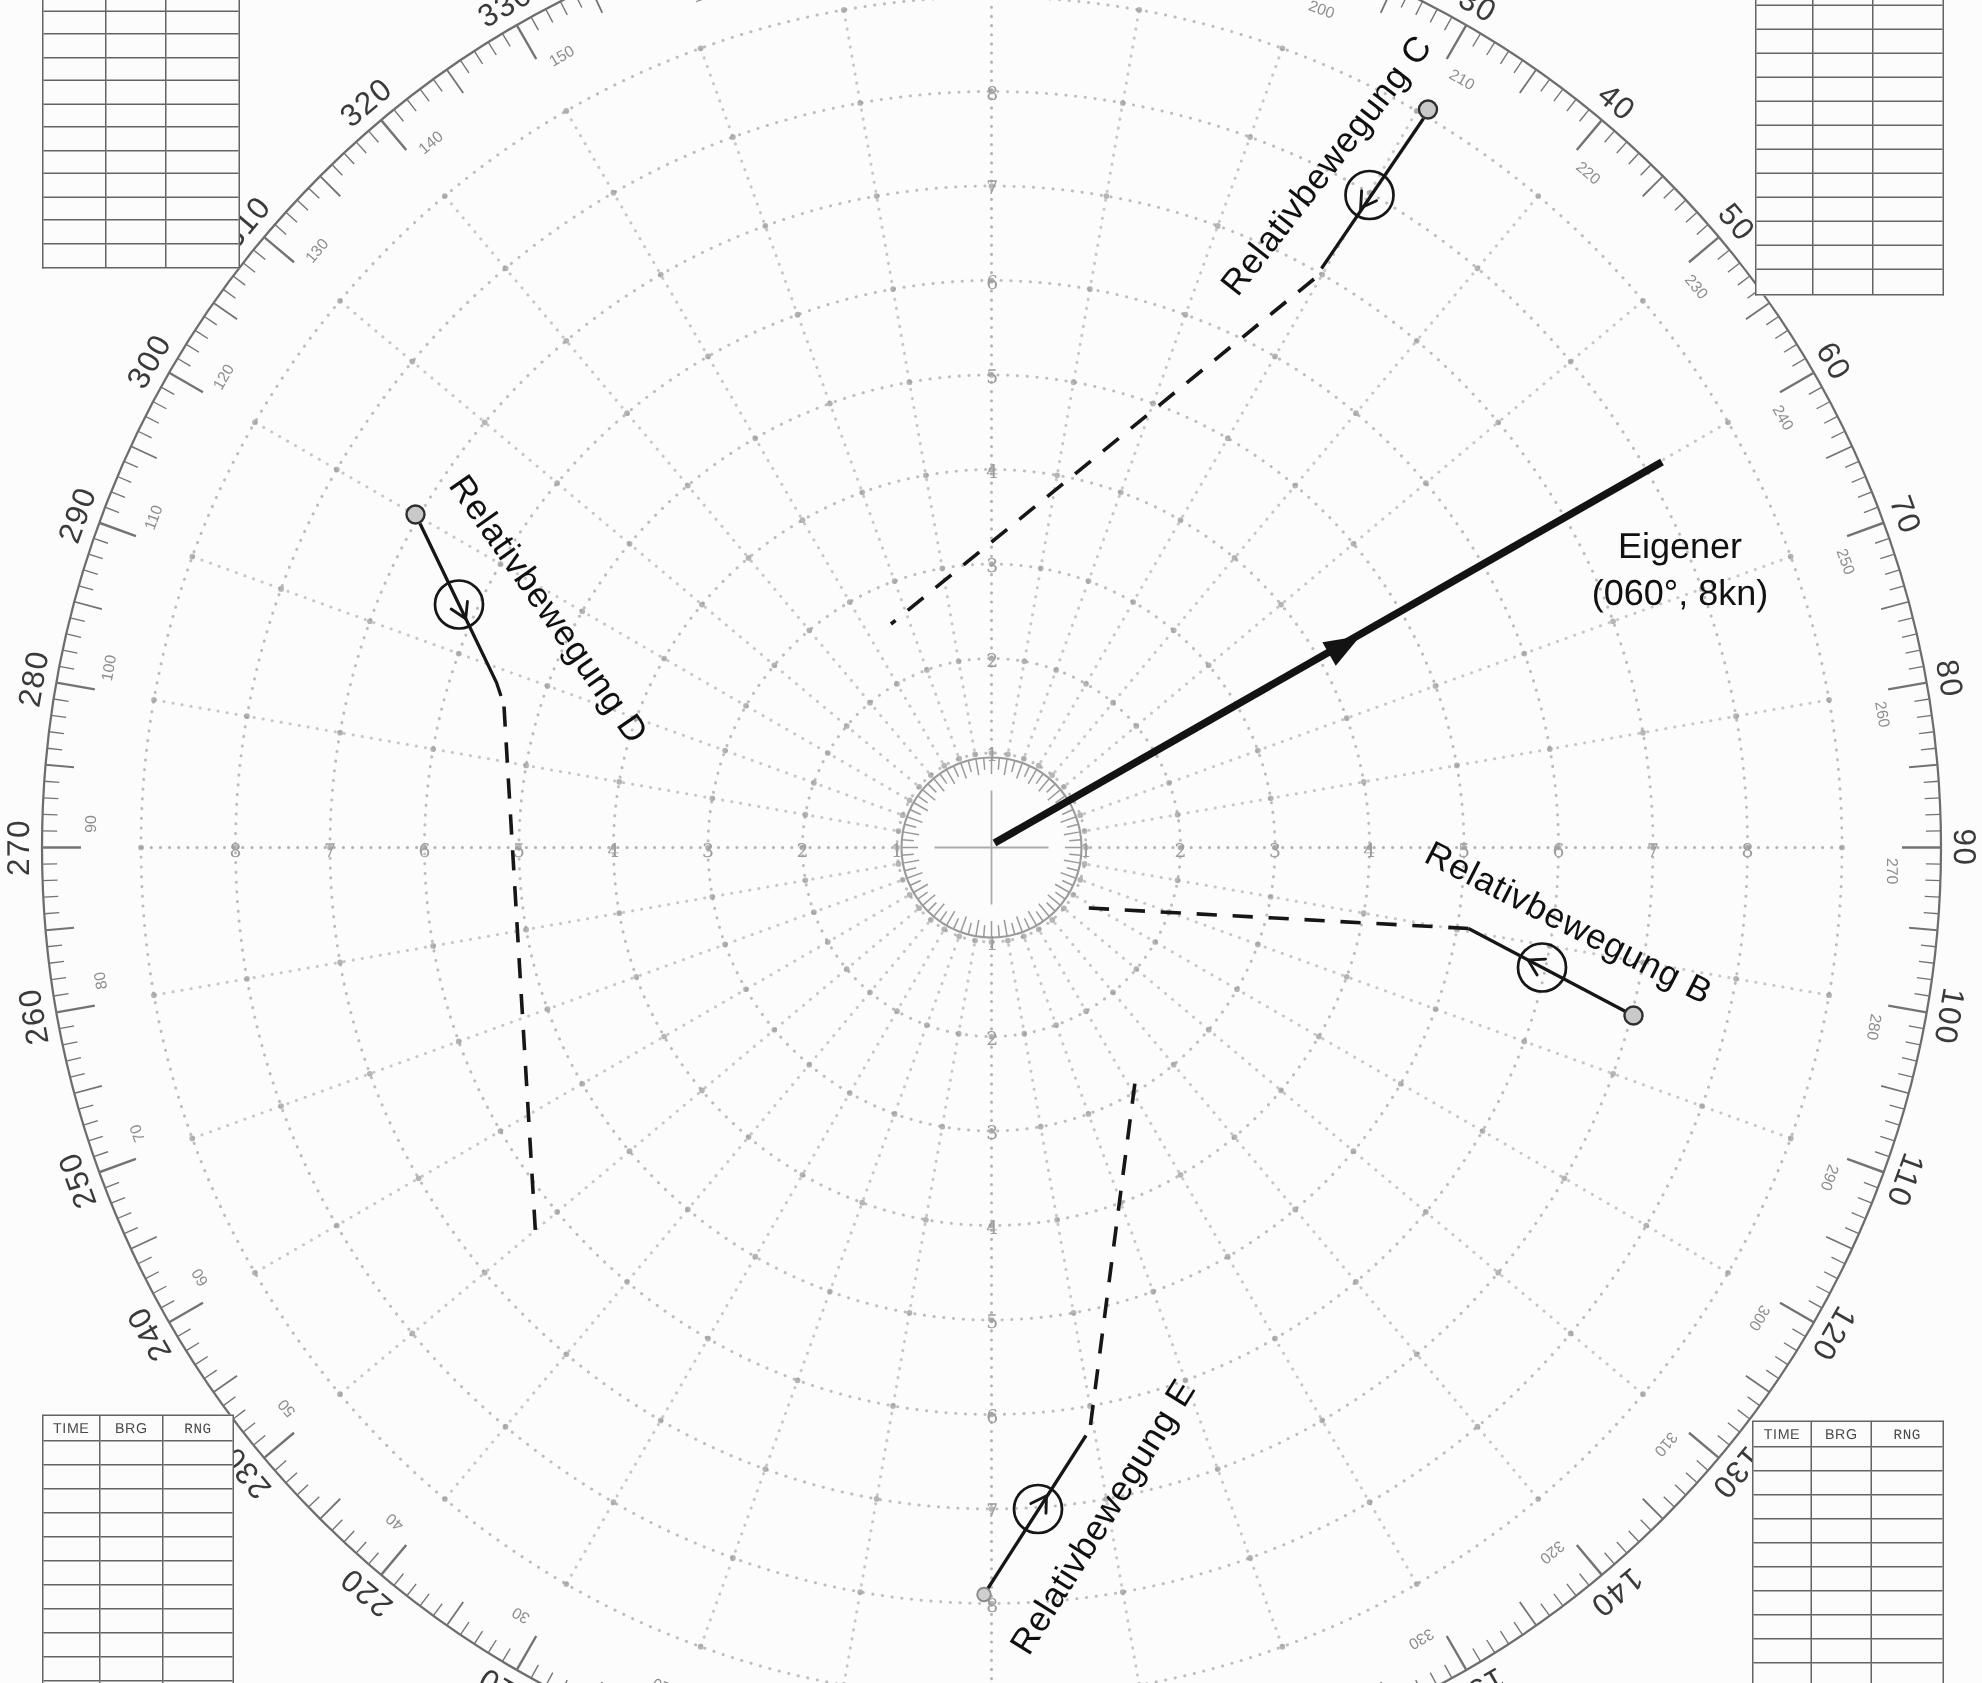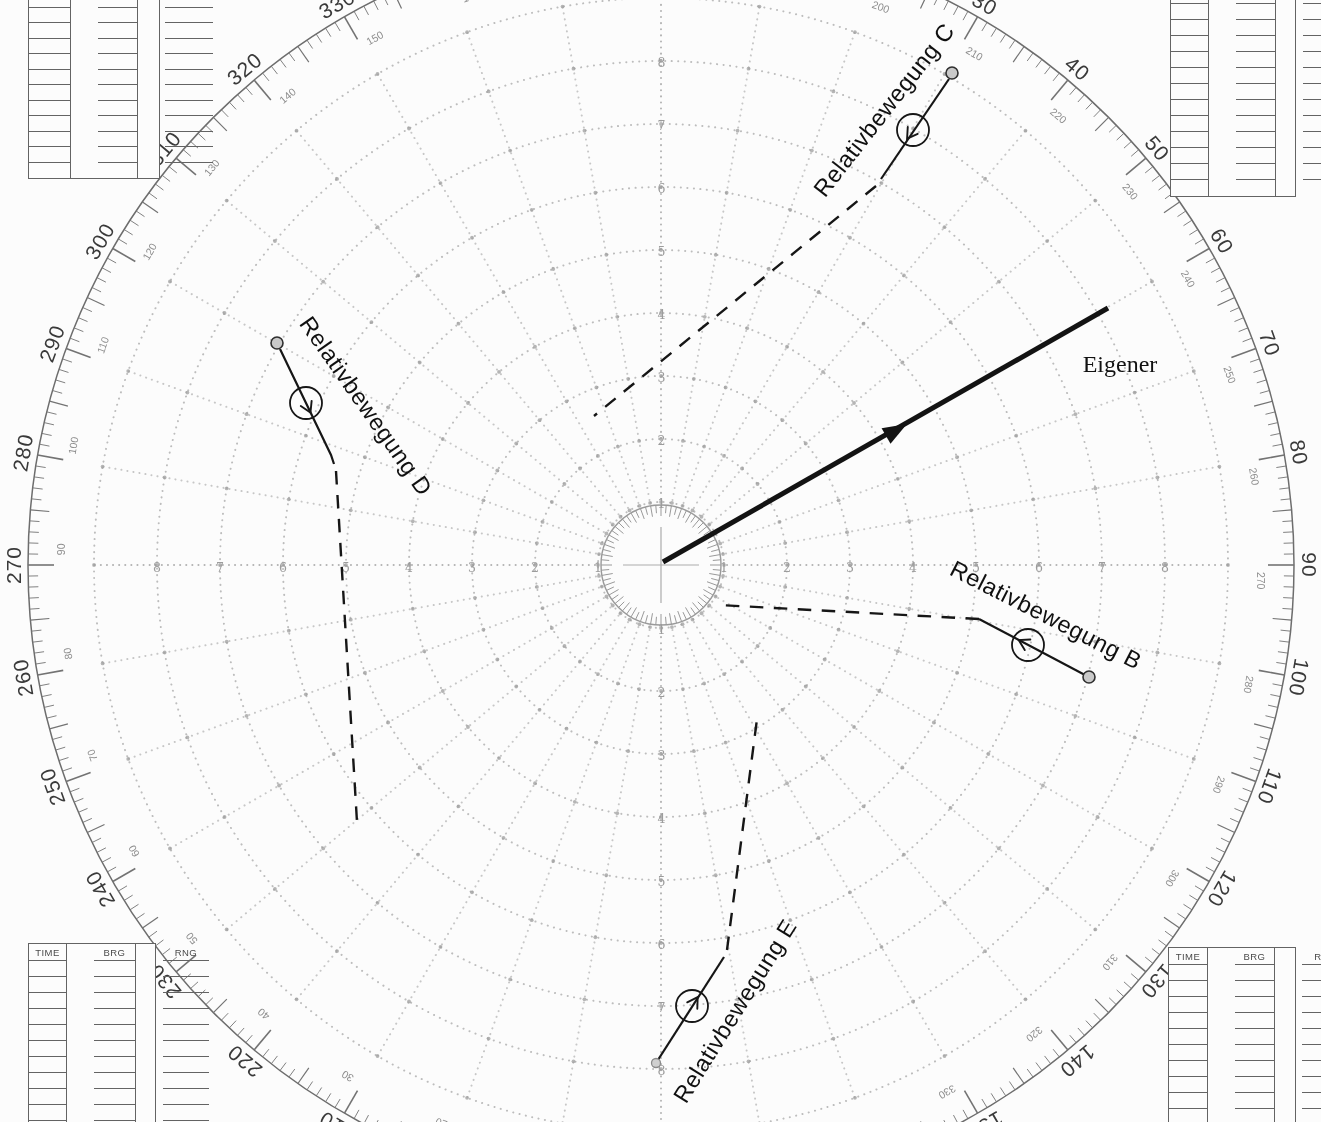--- a/index.html
+++ b/index.html
@@ -12,34 +12,34 @@
   .blab{font:21px "Liberation Sans",sans-serif;fill:#3a3a3a;text-anchor:middle;dominant-baseline:central;letter-spacing:1px;}
   .blab2{font:10.5px "Liberation Sans",sans-serif;fill:#8d8d8d;text-anchor:middle;dominant-baseline:central;}
   .rdig{font:12.5px "DejaVu Serif",serif;fill:#9c9c9c;text-anchor:middle;dominant-baseline:central;}
   .vlab{font:23.5px "Liberation Sans",sans-serif;fill:#101010;text-anchor:middle;dominant-baseline:central;letter-spacing:.5px;}
   
   .obs{position:absolute;background:#fcfcfc;border:1px solid #636363;box-sizing:border-box;}
   .obs.tl{left:28px;top:-8px;width:132px;border-top:none;}
   .obs.tr{left:1170px;top:-12px;width:126px;border-top:none;}
   .obs.bl{left:28px;top:943px;width:128px;}
   .obs.br{left:1168px;top:947px;width:128px;}
-  .trow{display:grid;gap:27px;}
+  .trow{display:grid;}
   .tl .trow{grid-template-columns:42px 40px 48px;height:15.5px;}
   .tr .trow{grid-template-columns:38px 40px 46px;height:16px;}
   .bl .trow{grid-template-columns:38px 42px 46px;height:16px;}
   .br .trow{grid-template-columns:39px 40px 47px;height:16px;}
   .bl .thead,.br .thead{height:17px;}
   .tcell{border-right:1px solid #636363;border-bottom:1px solid #636363;}
-  .trow .tcell:last-child{border-right:none;}
+  .trow .tcell:last-child{border-right:none;font-family:Liberation Mono, monospace;}
   .trow:last-child .tcell{border-bottom:none;}
   .thead .tcell{font:9.5px "Liberation Sans",sans-serif;color:#4a4a4a;display:flex;align-items:center;justify-content:center;letter-spacing:.4px;}
   
   .own-label{position:absolute;left:1020px;top:349px;width:200px;text-align:center;
     font-size:24px;line-height:31px;color:#111;}
-  .own-label span{display:block;font-family:Liberation Serif, serif;}
+  .own-label span{display:block;}
 </style>
 </head>
 <body>
 
 <svg id="plot" width="1321" height="1122" viewBox="0 0 1321 1122">
     <circle cx="661" cy="565" r="63" fill="none" stroke="#bdbdbd" stroke-width="2" stroke-dasharray="0.1 6.4" stroke-linecap="round"></circle>
     <circle cx="661" cy="565" r="126" fill="none" stroke="#bdbdbd" stroke-width="2" stroke-dasharray="0.1 6.4" stroke-linecap="round"></circle>
     <circle cx="661" cy="565" r="189" fill="none" stroke="#bdbdbd" stroke-width="2" stroke-dasharray="0.1 6.4" stroke-linecap="round"></circle>
     <circle cx="661" cy="565" r="252" fill="none" stroke="#bdbdbd" stroke-width="2" stroke-dasharray="0.1 6.4" stroke-linecap="round"></circle>
     <circle cx="661" cy="565" r="315" fill="none" stroke="#bdbdbd" stroke-width="2" stroke-dasharray="0.1 6.4" stroke-linecap="round"></circle>
@@ -1227,13 +1227,14 @@
     </div>
     <div class="trow">
       <div class="tcell"></div>
       <div class="tcell"></div>
       <div class="tcell"></div>
     </div>
   </div>
 
 <div class="own-label">
   <span>Eigener</span>
+  <span>(060°, 8kn)</span>
 </div>
 
 </body></html>

